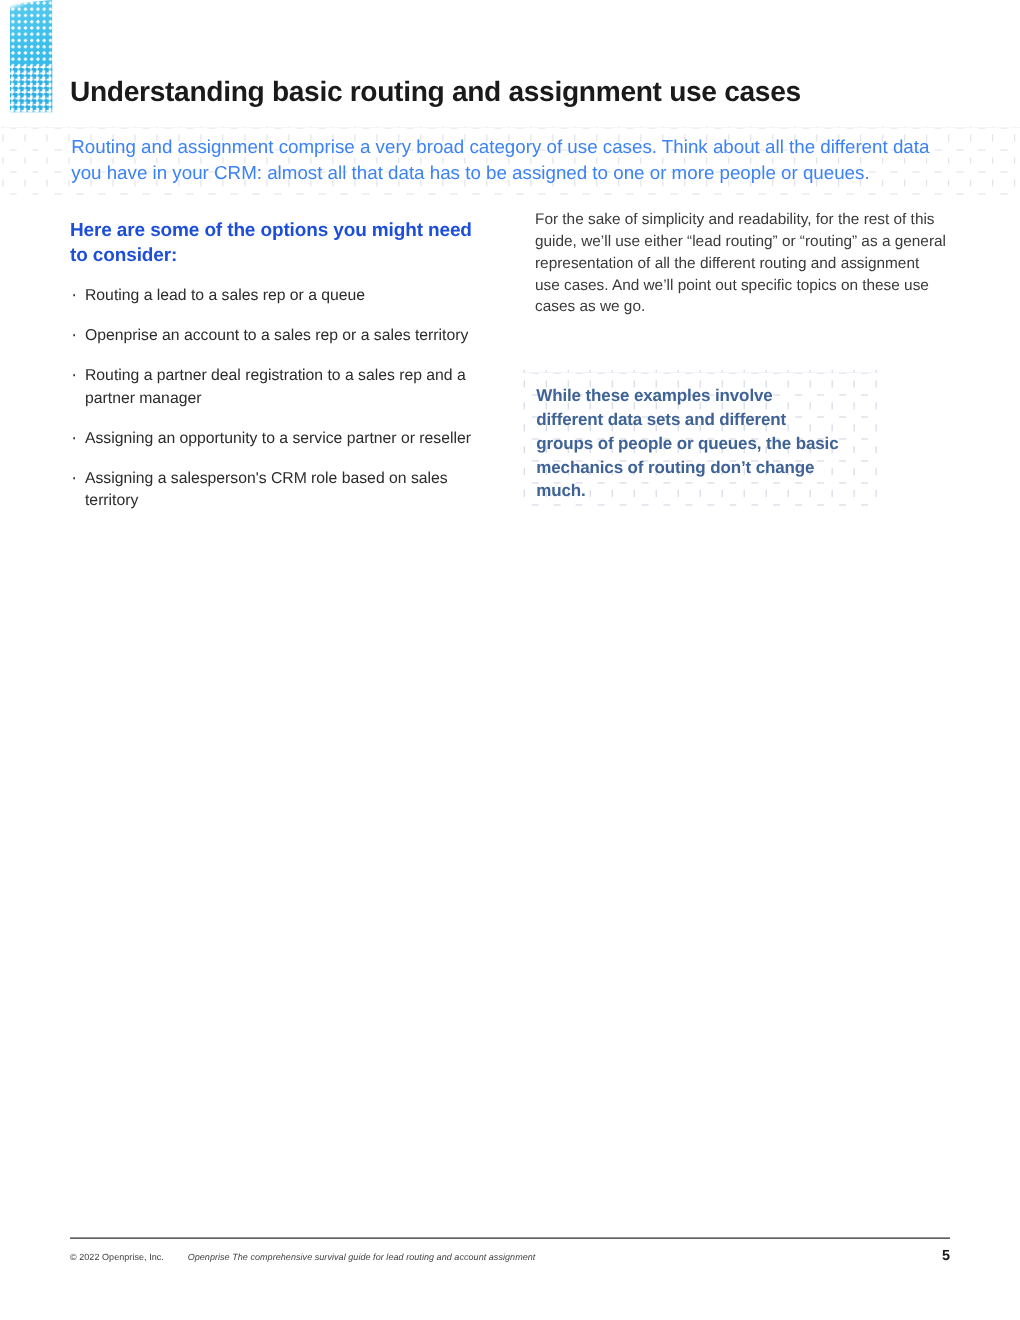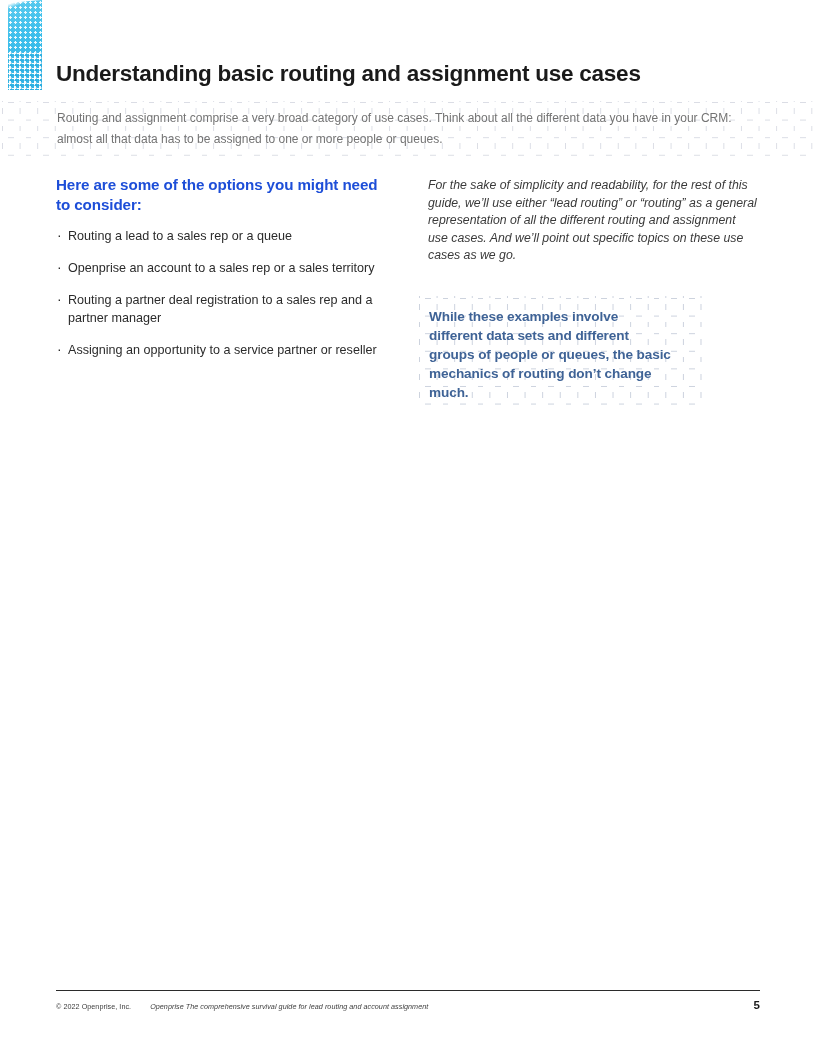--- a/index.html
+++ b/index.html
@@ -101,23 +101,23 @@
     color: #1a1a1a;
     letter-spacing: -0.25px;
     white-space: nowrap;
   }
 
   .intro-paragraph {
     position: absolute;
     left: 57px;
     top: 108px;
     width: 690px;
-    font-size: 12px;
+    font-size: 15px;
     line-height: 20.5px;
-    color: #737373;
+    color: #3b82f6;
   }
 
   
   .col-left {
     position: absolute;
     left: 56px;
     top: 175px;
     width: 330px;
   }
 
@@ -146,23 +146,22 @@
     position: absolute;
     left: 1px;
     top: -1px;
     font-size: 14px;
     color: #2b2b2b;
   }
 
   .col-right {
     position: absolute;
     left: 428px;
-    top: 177px;
+    top: 167px;
     width: 330px;
-    font-style: italic;
   }
   .col-right-paragraph {
     font-size: 12.3px;
     line-height: 17.6px;
     color: #3a3a3a;
   }
 
   
   .callout {
     position: absolute;
@@ -253,20 +252,21 @@
 
 <p class="intro-paragraph">Routing and assignment comprise a very broad category of use cases. Think about all the different data you have in your CRM: almost all that data has to be assigned to one or more people or queues.</p>
 
 <div class="col-left">
   <h2 class="col-left-heading">Here are some of the options you might need to consider:</h2>
   <ul class="bullet-list">
     <li class="bullet-item">Routing a lead to a sales rep or a queue</li>
     <li class="bullet-item">Openprise an account to a sales rep or a sales territory</li>
     <li class="bullet-item">Routing a partner deal registration to a sales rep and a partner manager</li>
     <li class="bullet-item">Assigning an opportunity to a service partner or reseller</li>
+    <li class="bullet-item">Assigning a salesperson's CRM role based on sales territory</li>
   </ul>
 </div>
 
 <div class="col-right">
   <p class="col-right-paragraph">For the sake of simplicity and readability, for the rest of this guide, we’ll use either “lead routing” or “routing” as a general representation of all the different routing and assignment use cases. And we’ll point out specific topics on these use cases as we go.</p>
 </div>
 
 <div class="callout">
   <div class="callout-pattern"></div>
   <p class="callout-text">While these examples involve different data sets and different groups of people or queues, the basic mechanics of routing don’t change much.</p>

